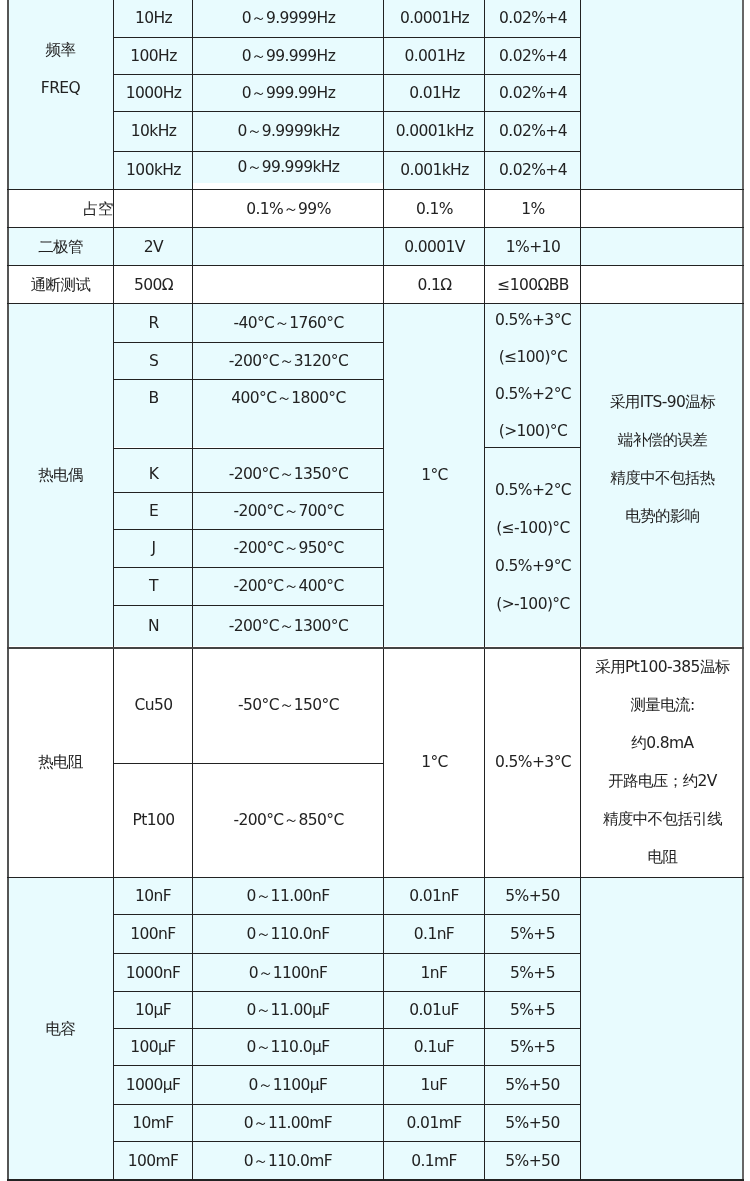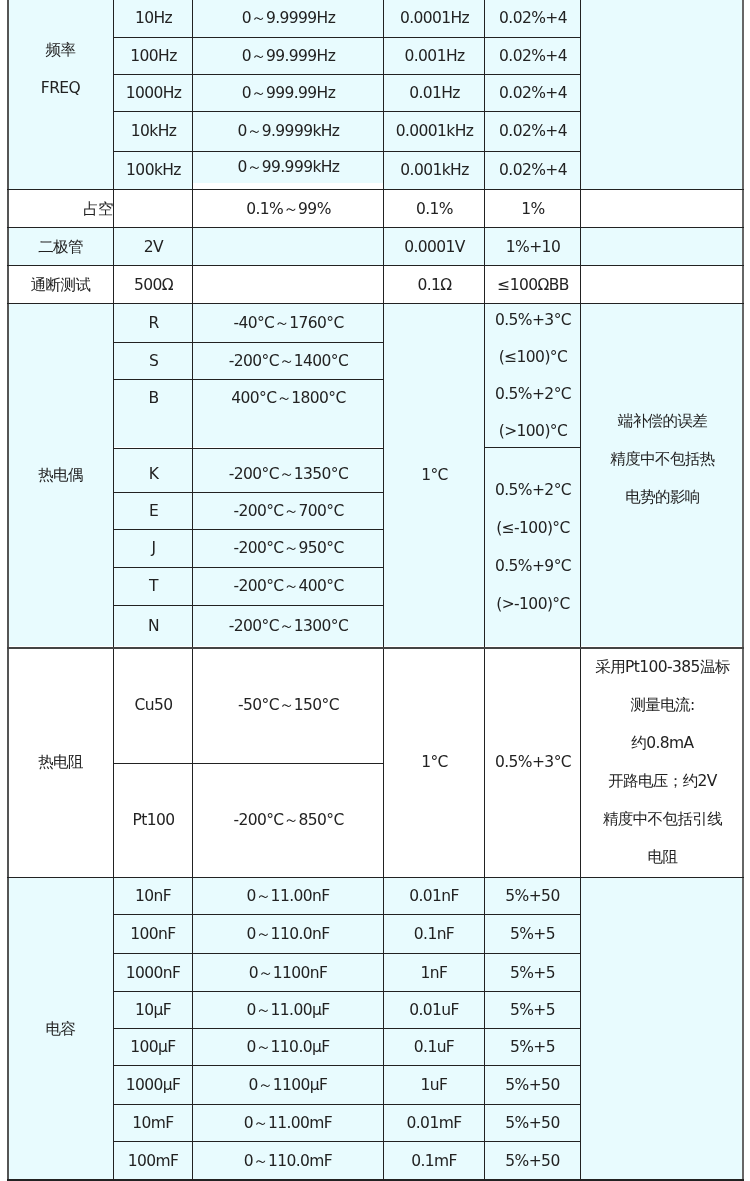--- a/index.html
+++ b/index.html
@@ -72,21 +72,21 @@
   <div class="cell white" style="left:107px;top:267px;width:79px;height:37px;">500Ω</div>
   <div class="cell white" style="left:186px;top:267px;width:191px;height:37px;"></div>
   <div class="cell white" style="left:377px;top:267px;width:101px;height:37px;">0.1Ω</div>
   <div class="cell white" style="left:478px;top:267px;width:96px;height:37px;">≤100ΩBB</div>
   <div class="cell white" style="left:574px;top:267px;width:163px;height:37px;"></div>
 
   <div class="cell blue" style="left:0;top:305px;width:107px;height:342px;">热电偶</div>
   <div class="cell blue" style="left:107px;top:305px;width:79px;height:38px;">R</div>
   <div class="cell blue" style="left:186px;top:305px;width:191px;height:38px;">-40°C～1760°C</div>
   <div class="cell blue" style="left:107px;top:343px;width:79px;height:37px;">S</div>
-  <div class="cell blue" style="left:186px;top:343px;width:191px;height:37px;">-200°C～1400°C</div>
+  <div class="cell blue" style="left:186px;top:343px;width:191px;height:37px;">-200°C～3120°C</div>
   <div class="cell blue" style="left:107px;top:380px;width:79px;height:68px;align-items:flex-start;">B</div>
   <div class="cell blue" style="left:186px;top:380px;width:191px;height:68px;align-items:flex-start;">400°C～1800°C</div>
   <div class="cell blue" style="left:107px;top:449px;width:79px;height:44px;padding-top:8px;">K</div>
   <div class="cell blue" style="left:186px;top:449px;width:191px;height:44px;padding-top:8px;">-200°C～1350°C</div>
   <div class="cell blue" style="left:107px;top:493px;width:79px;height:37px;">E</div>
   <div class="cell blue" style="left:186px;top:493px;width:191px;height:37px;">-200°C～700°C</div>
   <div class="cell blue" style="left:107px;top:530px;width:79px;height:38px;">J</div>
   <div class="cell blue" style="left:186px;top:530px;width:191px;height:38px;">-200°C～950°C</div>
   <div class="cell blue" style="left:107px;top:568px;width:79px;height:38px;">T</div>
   <div class="cell blue" style="left:186px;top:568px;width:191px;height:38px;">-200°C～400°C</div>
@@ -101,20 +101,21 @@
     <span>0.5%+2°C</span>
     <span>(&gt;100)°C</span>
   </div>
   <div class="cell blue multi" style="left:478px;top:449px;width:96px;height:198px;">
     <span>0.5%+2°C</span>
     <span>(≤-100)°C</span>
     <span>0.5%+9°C</span>
     <span>(&gt;-100)°C</span>
   </div>
   <div class="cell blue multi" style="left:574px;top:305px;width:163px;height:342px;padding-bottom:32px;font-size:15.5px;">
+    <span>采用ITS-90温标</span>
     <span>端补偿的误差</span>
     <span>精度中不包括热</span>
     <span>电势的影响</span>
   </div>
 
   <div class="cell white" style="left:0;top:648px;width:107px;height:230px;border-radius:10px;">热电阻</div>
   <div class="cell white" style="left:107px;top:648px;width:79px;height:115px;">Cu50</div>
   <div class="cell white" style="left:186px;top:648px;width:191px;height:115px;">-50°C～150°C</div>
   <div class="cell white" style="left:107px;top:764px;width:79px;height:114px;">Pt100</div>
   <div class="cell white" style="left:186px;top:764px;width:191px;height:114px;">-200°C～850°C</div>

